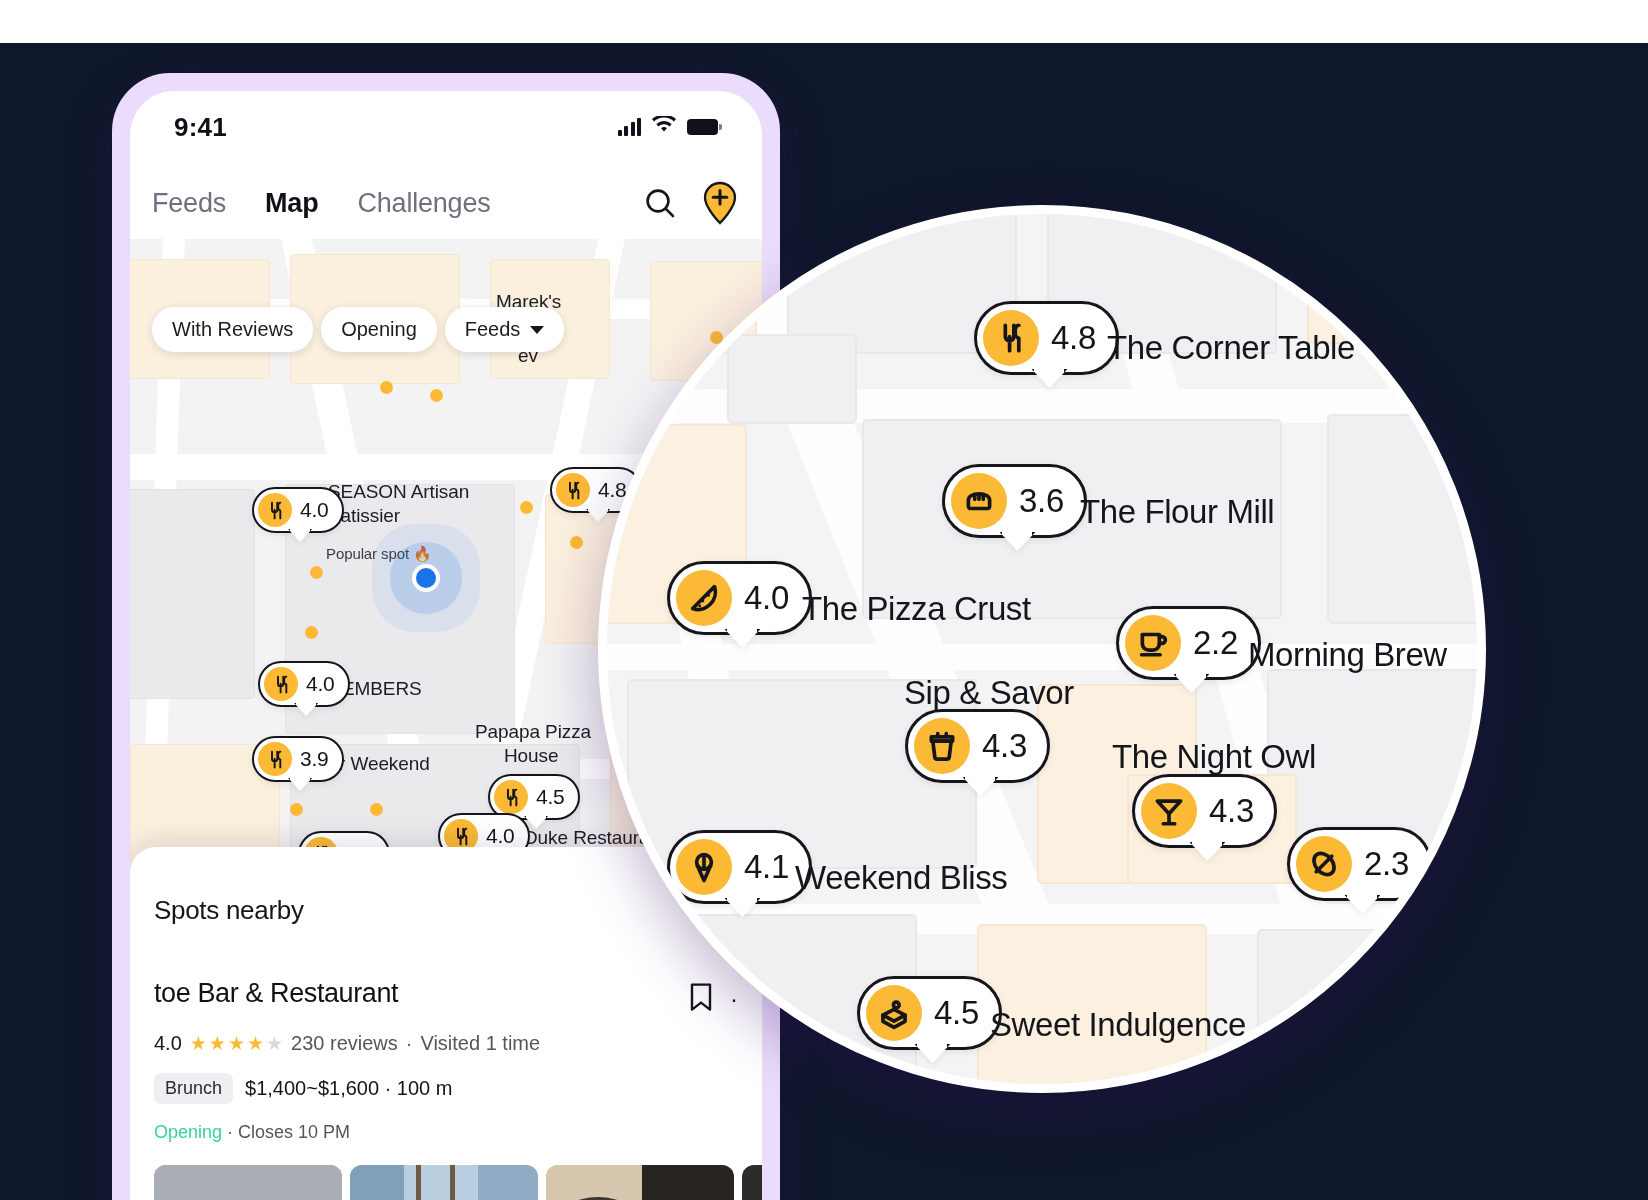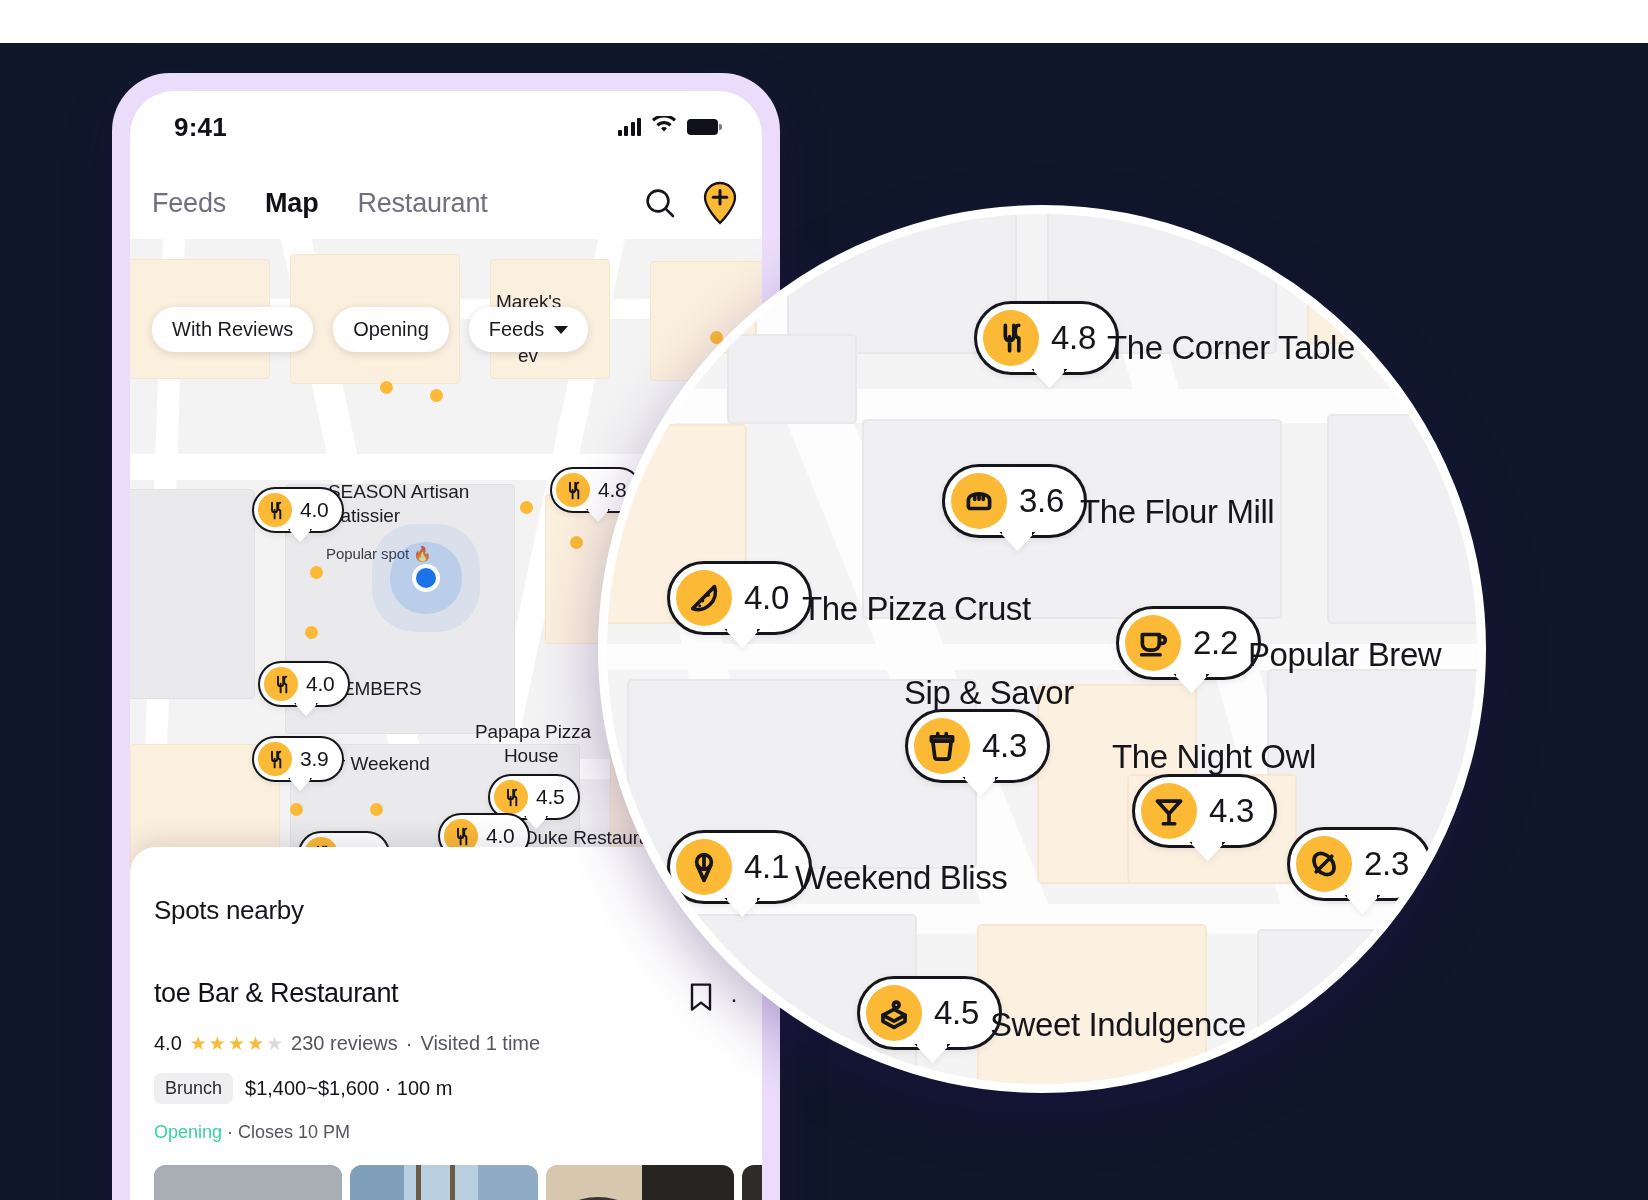--- a/index.html
+++ b/index.html
@@ -132,21 +132,21 @@
 
   .pinlabel {
     position:absolute; font-size:19px; color:#15151c;
     white-space:nowrap; letter-spacing:-.2px;
   }
   .pinlabel.big { font-size:33px; letter-spacing:-.4px; }
 
   
   .chips {
     position:absolute; left:22px; top:68px;
-    display:flex; gap:20px; z-index:8;
+    display:flex; gap:8px; z-index:8;
   }
   .chip {
     background:#fff; border-radius:22px;
     padding:11px 20px; font-size:20px; color:#1b1b24;
     box-shadow:0 2px 9px rgba(20,20,40,.13);
     display:flex; align-items:center; gap:10px;
     cursor:pointer; white-space:nowrap;
   }
   .caret {
     width:0;height:0;border-left:7px solid transparent;
@@ -228,21 +228,21 @@
               </svg>
         </span>
         <span class="batt"></span>
       </div>
     </div>
 
     <div class="navbar">
       <div class="tabs">
         <div class="tab">Feeds</div>
         <div class="tab active">Map</div>
-        <div class="tab">Restaurant</div>
+        <div class="tab">Challenges</div>
       </div>
       <div class="nav-actions">
         <div class="icon-btn">
           <svg width="36" height="36" viewBox="0 0 36 36">
                 <circle cx="16" cy="16" r="10.4" fill="none" stroke="#15151c" stroke-width="2.6"></circle>
                 <line x1="23.6" y1="23.6" x2="31" y2="31" stroke="#15151c" stroke-width="2.6" stroke-linecap="round"></line>
               </svg>
         </div>
         <div class="icon-btn">
           <svg width="36" height="44" viewBox="0 0 36 44">
@@ -539,21 +539,21 @@
         <div class="pinlabel big" style="left:195px;top:376px">The Pizza Crust</div>
         <div class="pin big" style="left:509px;top:392px">
           <span class="bub">
             <svg width="34" height="34" viewBox="0 0 24 24">
               <path d="M4.5 6h12v6.5a4.5 4.5 0 01-4.5 4.5H9a4.5 4.5 0 01-4.5-4.5z" style="fill:none;stroke:#15151c;stroke-width:2.6;stroke-linecap:round;stroke-linejoin:round"></path>
               <path d="M16.5 7.5h1.8a2.4 2.4 0 010 4.8h-1.8M4 20.3h13" style="fill:none;stroke:#15151c;stroke-width:2.6;stroke-linecap:round;stroke-linejoin:round"></path>
             </svg>
           </span>
           <span class="score">2.2</span>
         </div>
-        <div class="pinlabel big" style="left:641px;top:422px">Popular Brew</div>
+        <div class="pinlabel big" style="left:641px;top:422px">Morning Brew</div>
         <div class="pin big" style="left:298px;top:495px">
           <span class="bub">
             <svg width="34" height="34" viewBox="0 0 24 24">
               <path d="M5.5 8.5h13l-1.4 11.3a1.7 1.7 0 01-1.7 1.5H8.6a1.7 1.7 0 01-1.7-1.5z" style="fill:none;stroke:#15151c;stroke-width:2.6;stroke-linecap:round;stroke-linejoin:round"></path>
               <path d="M4.5 5.5h15v3h-15zM9 5.4V3.3M15 5.4V3.3" style="fill:none;stroke:#15151c;stroke-width:2.6;stroke-linecap:round;stroke-linejoin:round"></path>
             </svg>
           </span>
           <span class="score">4.3</span>
         </div>
         <div class="pinlabel big" style="left:297px;top:460px">Sip &amp; Savor</div>

